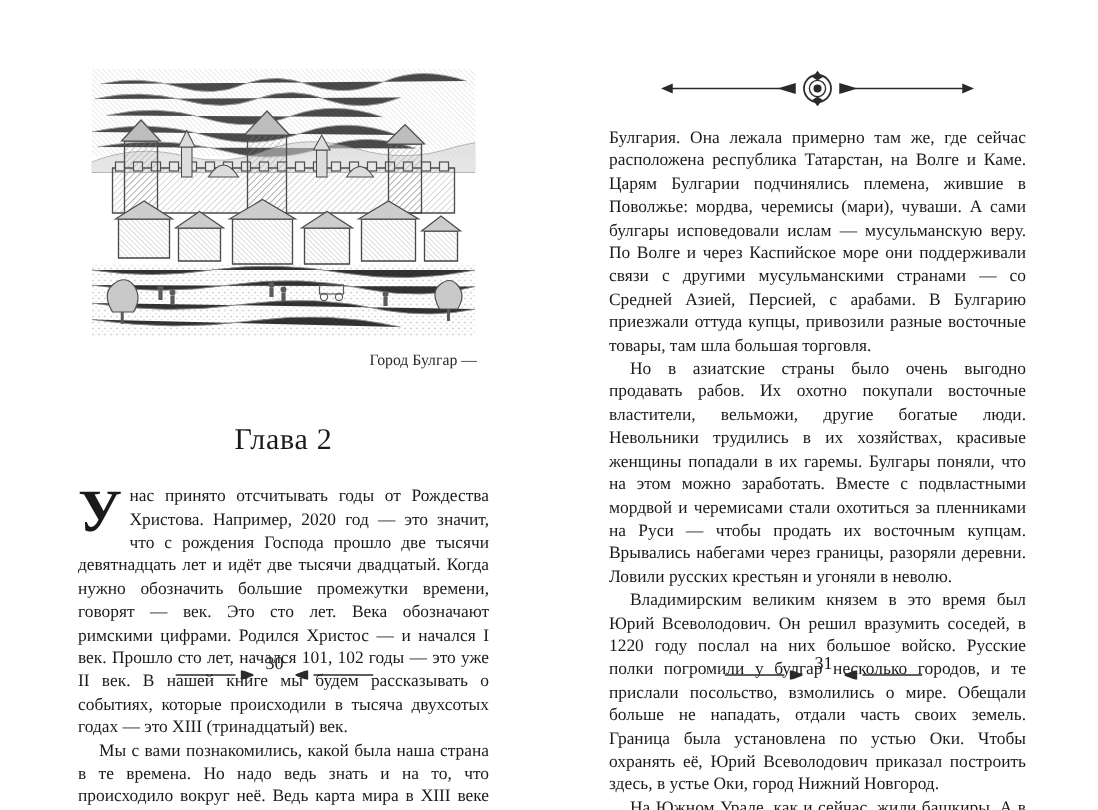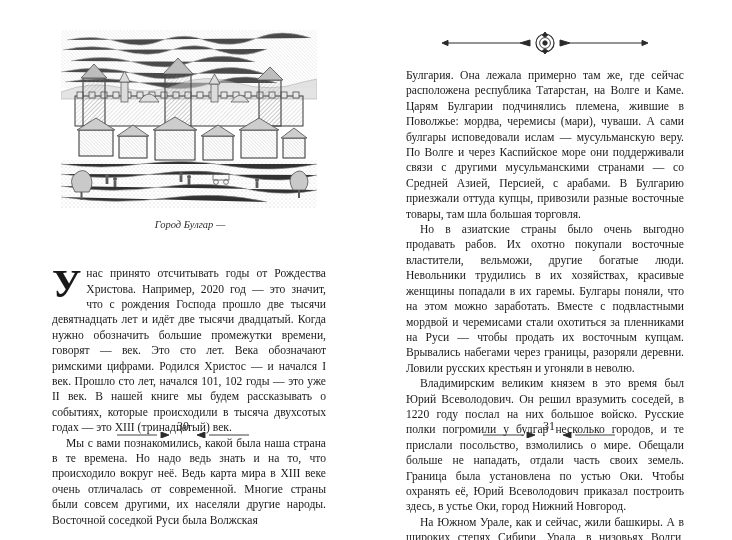--- a/index.html
+++ b/index.html
@@ -18,20 +18,21 @@
     position: relative;
     width: 732px;
     height: 540px;
     display: flex;
     box-sizing: border-box;
   }
   .page {
     position: relative;
     box-sizing: border-box;
     height: 454px;
+    margin-top: 16px;
   }
   .page-left {
     width: 366px;
     padding: 26px 40px 20px 52px;
   }
   .page-right {
     width: 366px;
     padding: 26px 48px 20px 40px;
   }
 
@@ -41,25 +42,24 @@
     height: 178px;
     margin: 4px auto 0 auto;
     position: relative;
     overflow: hidden;
   }
   .illustration svg { display: block; }
 
   .caption {
     width: 256px;
     margin: 10px auto 0 auto;
-    font-style: italic;
     font-size: 10.5px;
     line-height: 1.35;
     color: #2a2a2a;
-    text-align: center;
+    text-align: right;
     padding-left: 2px;
   }
 
   
   .chapter-wrap {
     margin-top: 34px;
     text-align: center;
   }
   .chapter-num {
     font-size: 20px;
@@ -262,20 +262,21 @@
           <rect x="237" y="160" width="2" height="8" fill="#5b5b5b" stroke="none"></rect>
         </g>
       </svg>
     </div>
 
     <div class="caption">
       <div>Город Булгар —</div>
     </div>
 
     <div class="chapter-wrap">
+      <div class="chapter-num">Глава 2</div>
     </div>
 
     <div class="body-text">
       <p class="first"><span class="dropcap">У</span><span> нас принято отсчитывать годы от Рождества Христова. Например, 2020 год — это значит, что с рождения Господа прошло две тысячи девятнадцать лет и идёт две тысячи двадцатый. Когда нужно обозначить большие промежутки времени, говорят — век. Это сто лет. Века обозначают римскими цифрами. Родился Христос — и начался I век. Прошло сто лет, начался 101, 102 годы — это уже II век. В нашей книге мы будем рассказывать о событиях, которые происходили в тысяча двухсотых годах — это XIII (тринадцатый) век.</span></p>
       <p>Мы с вами познакомились, какой была наша страна в те времена. Но надо ведь знать и на то, что происходило вокруг неё. Ведь карта мира в XIII веке очень отличалась от современной. Многие страны были совсем другими, их населяли другие народы. Восточной соседкой Руси была Волжская</p>
     </div>
 
     <div class="folio">
       <span class="rule">
         <svg width="52" height="6" viewBox="0 0 52 6">

